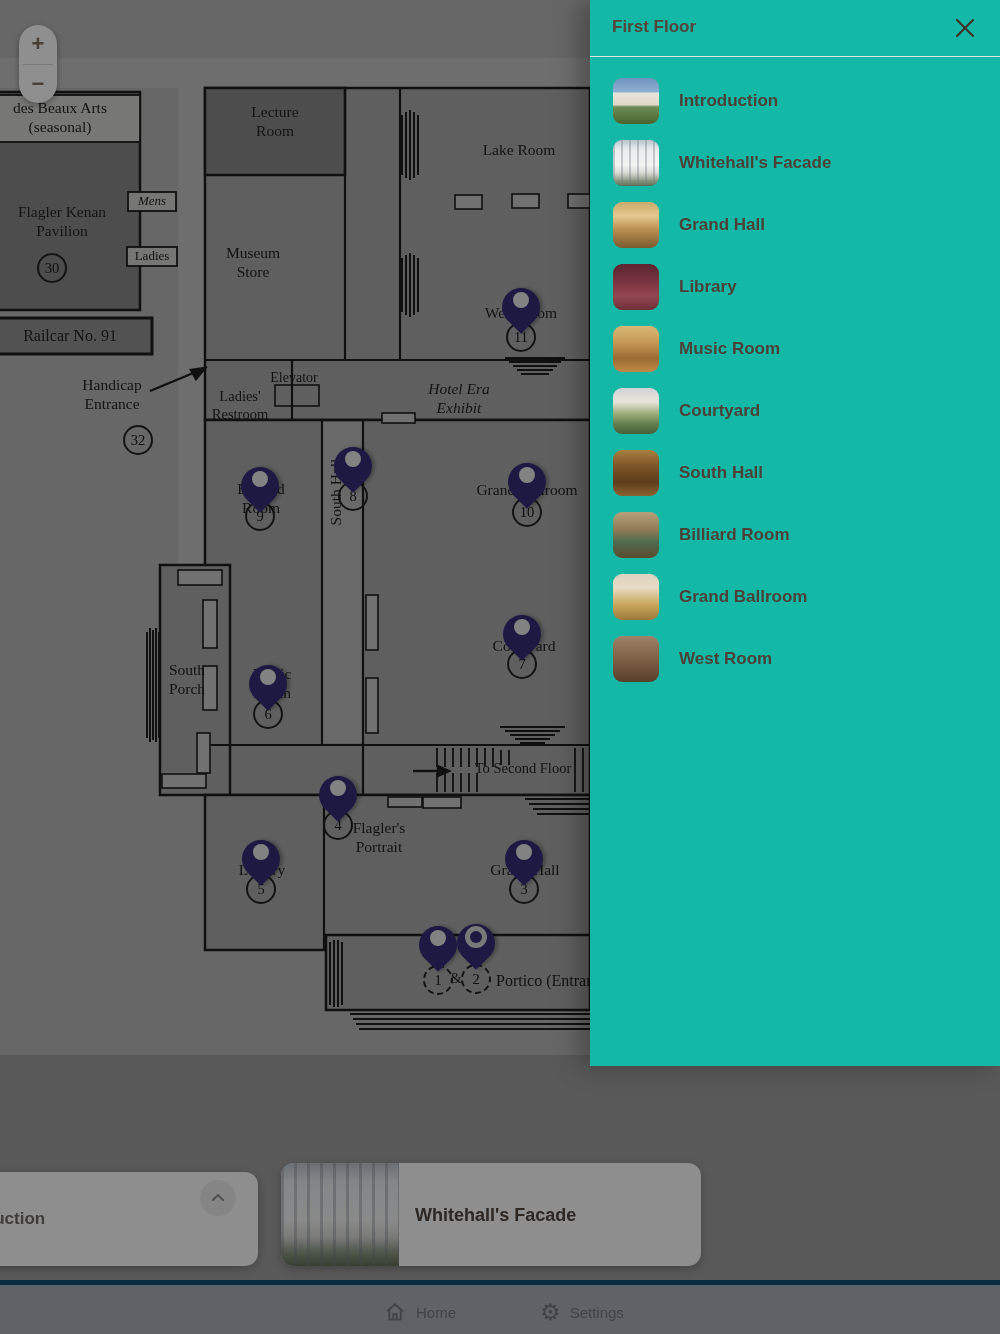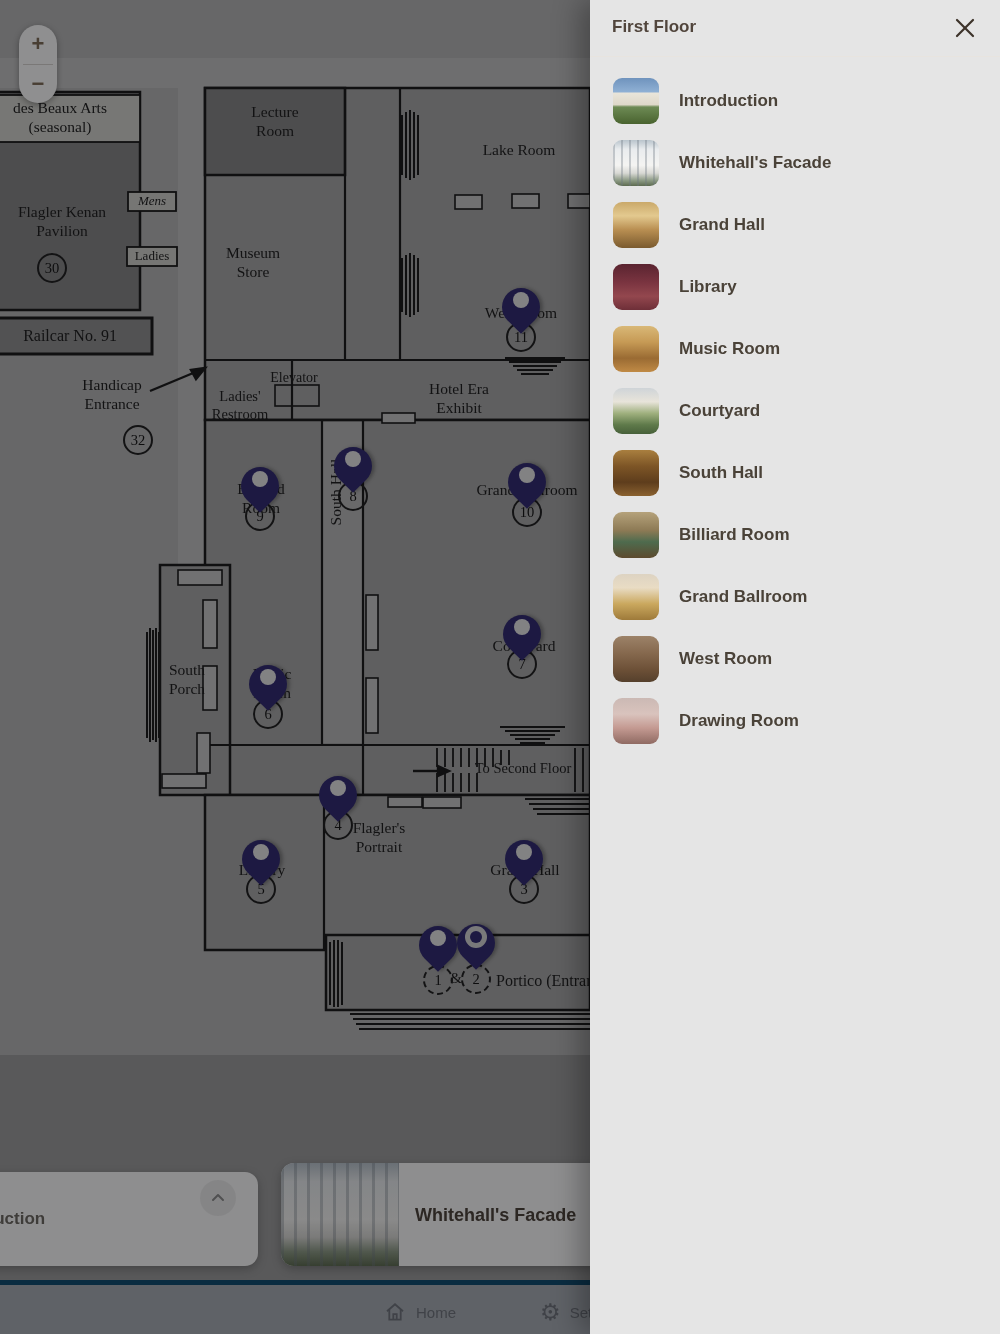--- a/index.html
+++ b/index.html
@@ -33,21 +33,21 @@
   .card-label{font-size:17px;font-weight:700;color:#4a4038;}
   .chev-btn{position:absolute;width:36px;height:36px;border-radius:50%;background:#ececec;
             display:flex;align-items:center;justify-content:center;}
   .fac-thumb{position:absolute;left:0;top:0;width:118px;height:103px;border-radius:13px 0 0 13px;
      background-image:repeating-linear-gradient(90deg,rgba(110,120,130,.35) 0 3px,rgba(0,0,0,0) 3px 13px),
      linear-gradient(180deg,#b9c4cc 0%,#e9ecee 18%,#f4f4f2 55%,#d8d8d4 72%,#8c9a84 86%,#5d6b50 100%);}
   .navbar{position:absolute;left:0;top:1280px;width:1000px;height:54px;background:#a6abb2;border-top:5px solid #0c4a6e;}
   .navitem{position:absolute;top:0;height:54px;display:flex;align-items:center;gap:9px;color:#6d727a;font-size:15px;}
   
   .dim{position:absolute;inset:0;background:rgba(8,8,10,0.45);z-index:40;}
-  .panel{position:absolute;left:590px;top:0;width:410px;height:1334px;background:#e5e5e5;z-index:50;
+  .panel{position:absolute;left:590px;top:0;width:410px;height:1066px;background:#14b8a6;z-index:50;
          box-shadow:-10px 0 26px rgba(0,0,0,.30);}
   .panel-header{position:relative;height:56px;border-bottom:1px solid #e8e4df;}
   .panel-title{position:absolute;left:22px;top:17px;font-size:17px;font-weight:700;color:#51453c;}
   .close-btn{position:absolute;right:20px;top:13px;width:30px;height:30px;display:flex;align-items:center;justify-content:center;cursor:pointer;}
   .roomlist{padding-top:21px;}
   .room-row{display:flex;align-items:center;height:46px;margin:0 0 16px 0;padding:0 23px;cursor:pointer;}
   .thumb{width:46px;height:46px;border-radius:9px;flex:0 0 46px;margin-right:20px;}
   .room-name{font-size:17px;font-weight:600;color:#4a4238;}
   .t0{background:linear-gradient(180deg,#6f93bd 0%,#8fb0d4 30%,#e9e5da 33%,#ded8c9 58%,#6d8a54 63%,#49632f 100%);}
   .t1{background-image:repeating-linear-gradient(90deg,rgba(110,120,130,.35) 0 2px,rgba(0,0,0,0) 2px 8px),
@@ -203,21 +203,21 @@
     <div class="mlabel" style="left:152px;top:201px;font-size:13px;font-style:italic;">Mens</div>
     <div class="mlabel" style="left:152px;top:256px;font-size:13px;">Ladies</div>
     <div class="mlabel" style="left:253px;top:263px;">Museum
 Store</div>
     <div class="mlabel" style="left:70px;top:336px;font-size:16px;">Railcar No. 91</div>
     <div class="mlabel" style="left:112px;top:395px;">Handicap
 Entrance</div>
     <div class="mlabel" style="left:294px;top:378px;font-size:14px;">Elevator</div>
     <div class="mlabel" style="left:240px;top:406px;font-size:14.5px;">Ladies'
 Restroom</div>
-    <div class="mlabel" style="left:459px;top:399px;">Hotel Era
+    <div class="mlabel" style="left:459px;top:399px;font-style:italic;">Hotel Era
 Exhibit</div>
     <div class="mlabel" style="left:521px;top:313px;">West Room</div>
     <div class="mlabel vert" style="left:336px;top:492px;">South Hall</div>
     <div class="mlabel" style="left:261px;top:499px;">Billiard
 Room</div>
     <div class="mlabel" style="left:527px;top:490px;">Grand Ballroom</div>
     <div class="mlabel" style="left:187px;top:680px;">South
 Porch</div>
     <div class="mlabel" style="left:272px;top:684px;">Music
 Room</div>
@@ -373,20 +373,16 @@
           <div class="room-name">Billiard Room</div>
         </div>
       <div class="room-row">
           <div class="thumb t9"></div>
           <div class="room-name">Grand Ballroom</div>
         </div>
       <div class="room-row">
           <div class="thumb t10"></div>
           <div class="room-name">West Room</div>
         </div>
-      <div class="room-row">
-          <div class="thumb t13"></div>
-          <div class="room-name">Drawing Room</div>
-        </div>
     </div>
   </aside>
 
 </div>
 
 </body></html>

